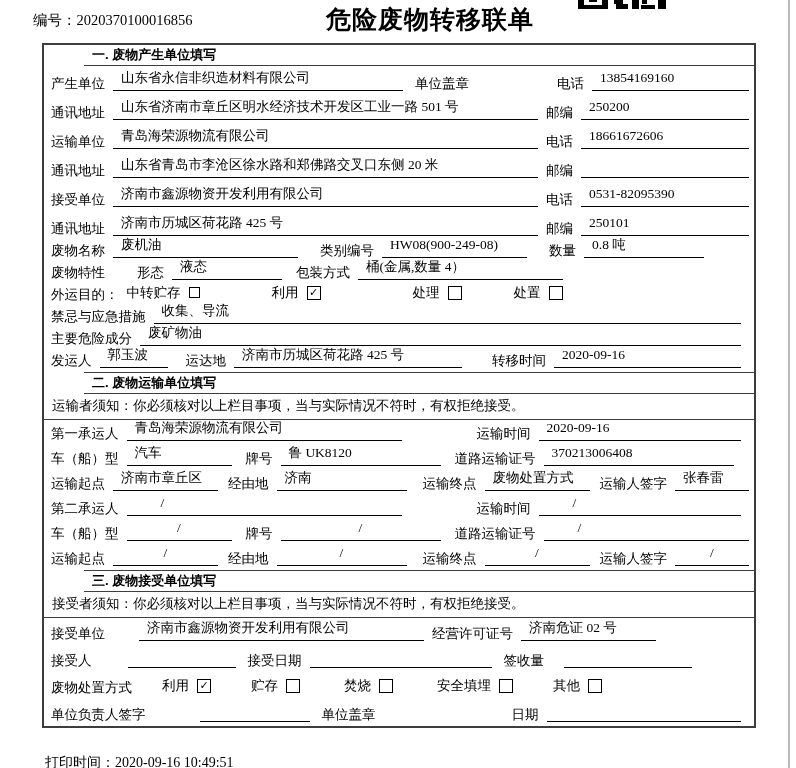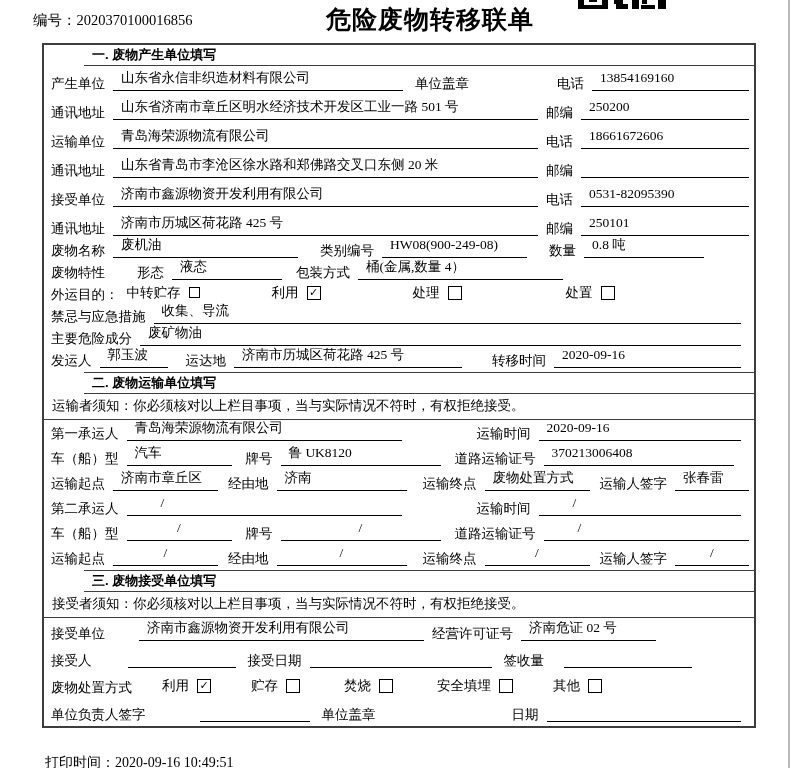--- a/index.html
+++ b/index.html
@@ -148,21 +148,21 @@
       <span class="cb">
           <span>✓</span>
         </span>
     </span>
     <span class="opt" style="margin-left:92px">
       <span>处理</span>
       <span class="cb">
           <span></span>
         </span>
     </span>
-    <span class="opt" style="margin-left:104px">
+    <span class="opt" style="margin-left:52px">
       <span>处置</span>
       <span class="cb">
           <span></span>
         </span>
     </span>
   </div>
 
   <div class="row h22">
     <span class="lbl">禁忌与应急措施</span>
     <span class="ul fill mr8">收集、导流</span>

